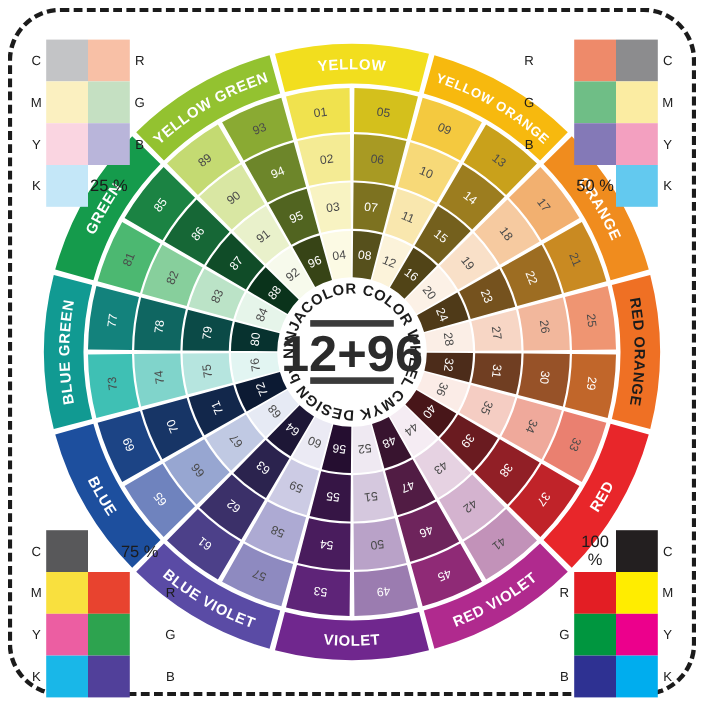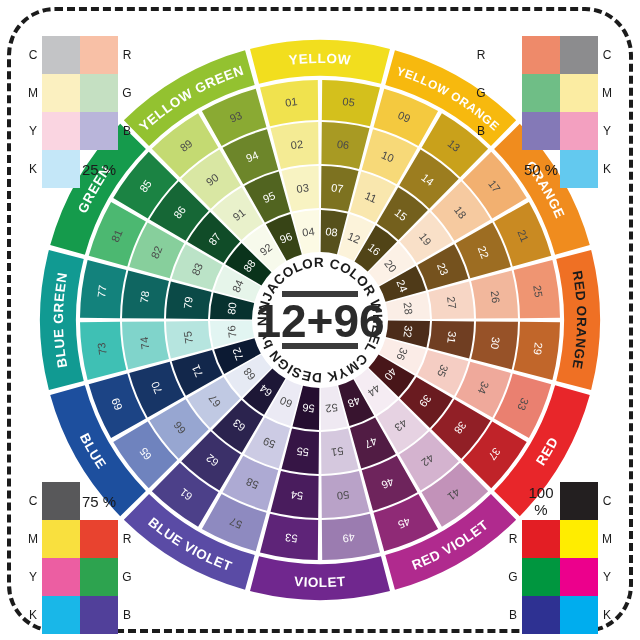--- a/index.html
+++ b/index.html
@@ -399,21 +399,21 @@
         <div class="lab">Y</div>
         <div class="lab">K</div>
       </div>
     <div class="swcol" style="order: 1;">
         <div class="sw" style="background: rgb(88, 88, 90);"></div>
         <div class="sw" style="background: rgb(249, 224, 62);"></div>
         <div class="sw" style="background: rgb(236, 94, 162);"></div>
         <div class="sw" style="background: rgb(25, 183, 232);"></div>
       </div>
     <div class="swcol" style="order: 2;">
-        <div class="pct" style="width: 38px;">75 %</div>
+        <div class="pct" style="width: 38px; margin-left: 28px;">75 %</div>
         <div class="sw" style="background: rgb(232, 67, 47);"></div>
         <div class="sw" style="background: rgb(45, 163, 79);"></div>
         <div class="sw" style="background: rgb(81, 64, 154);"></div>
       </div>
     <div class="labcol" style="order: 3;">
         <div class="spacer" style="width: 18px; height: 38px;"></div>
         <div class="lab">R</div>
         <div class="lab">G</div>
         <div class="lab">B</div>
       </div>

